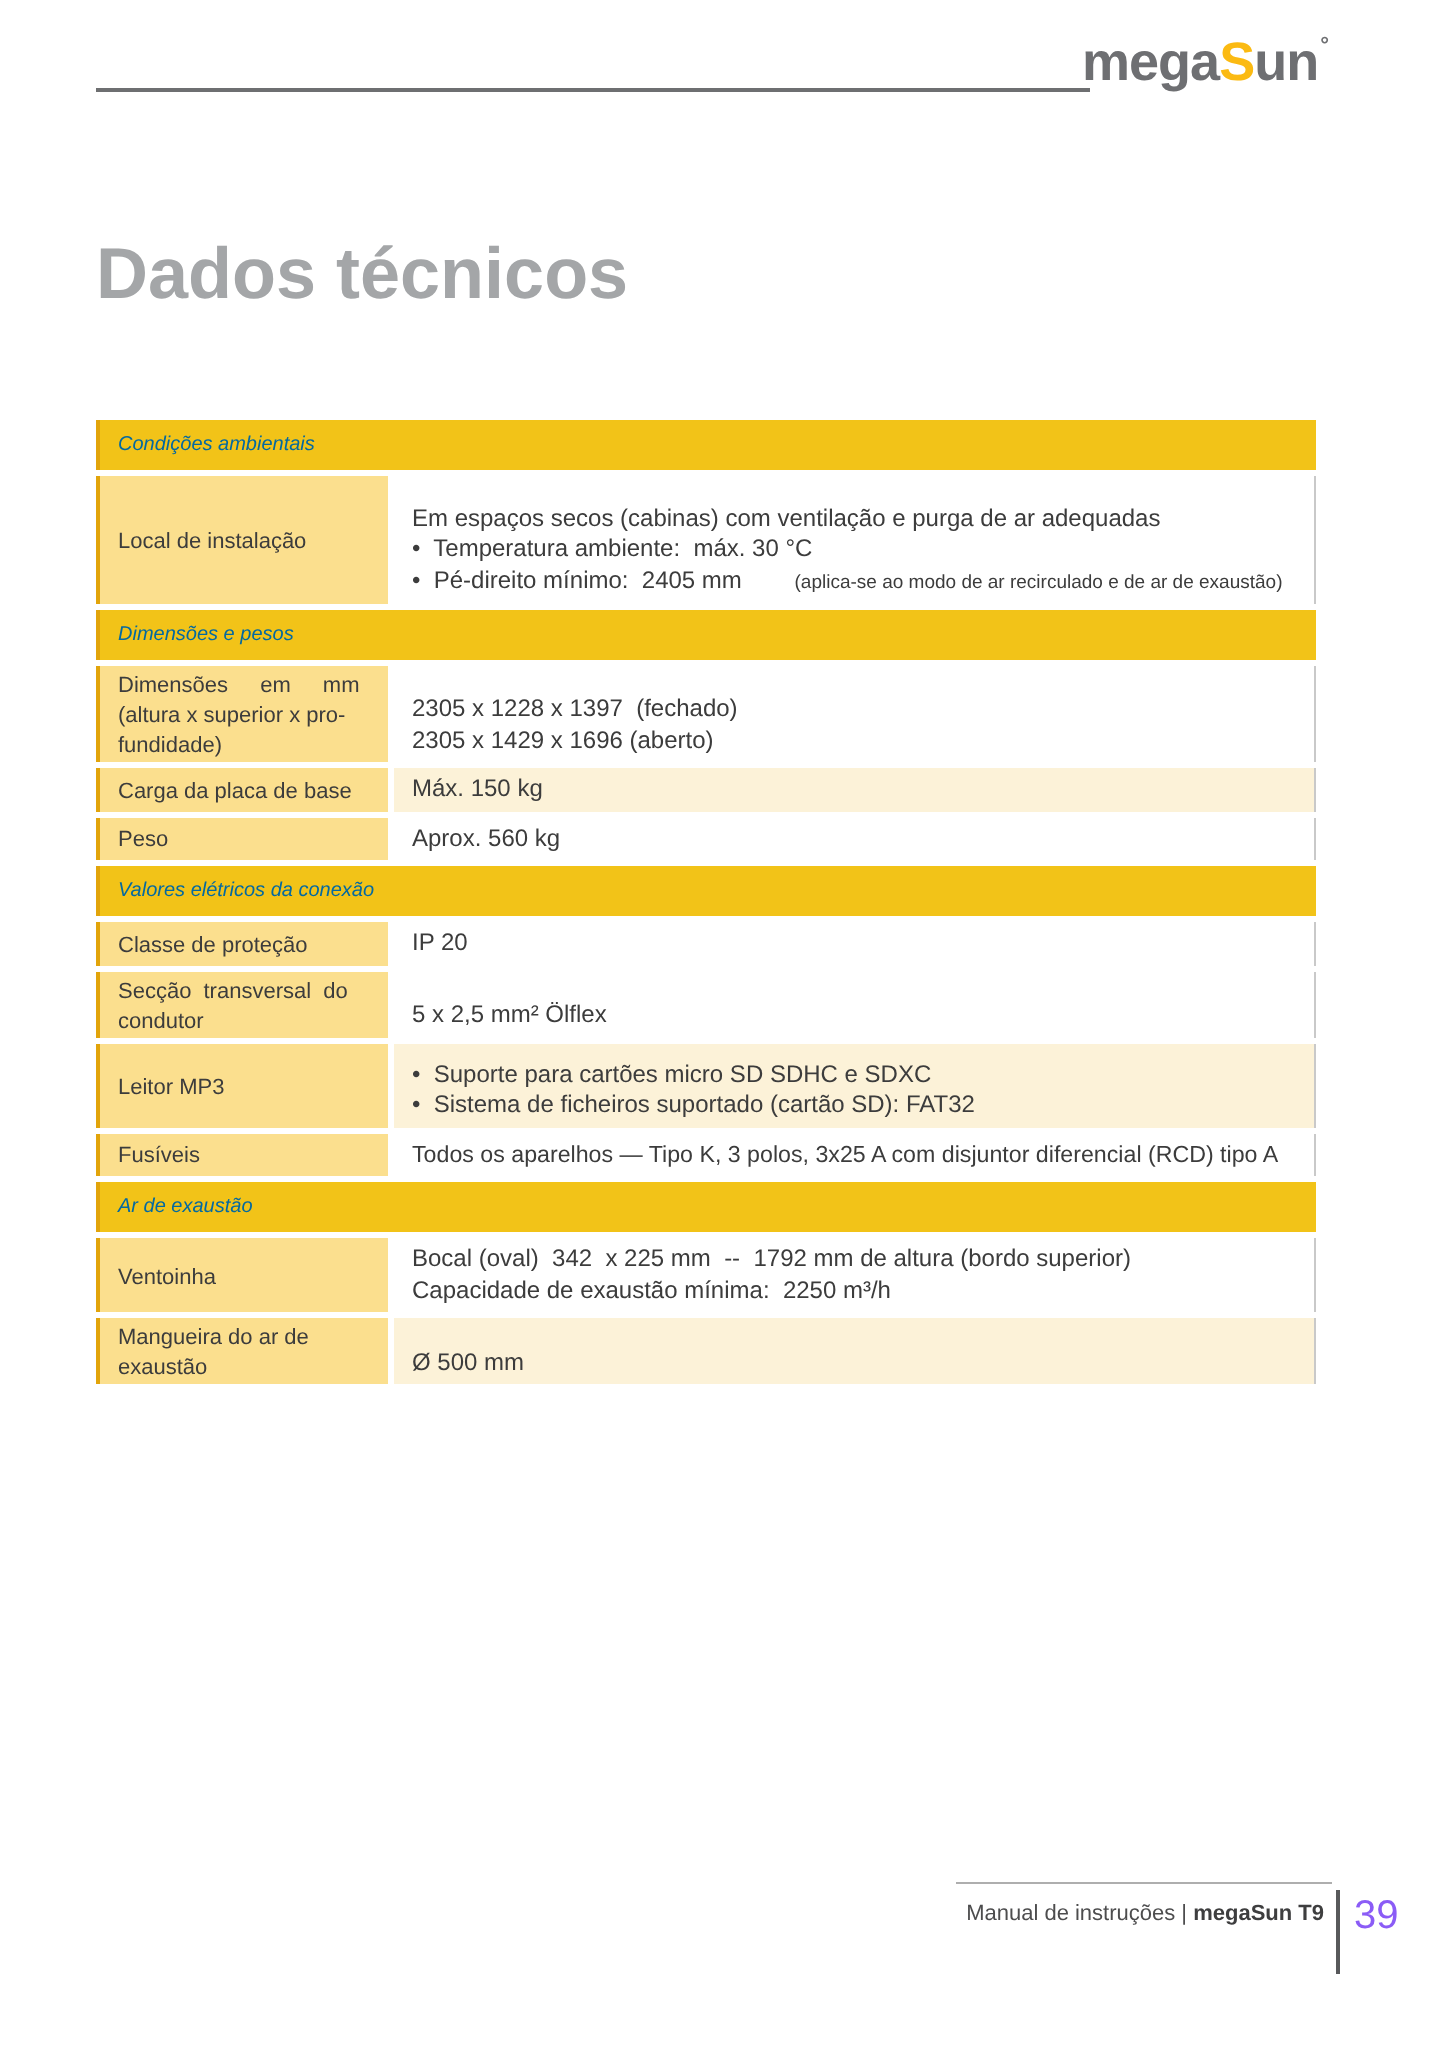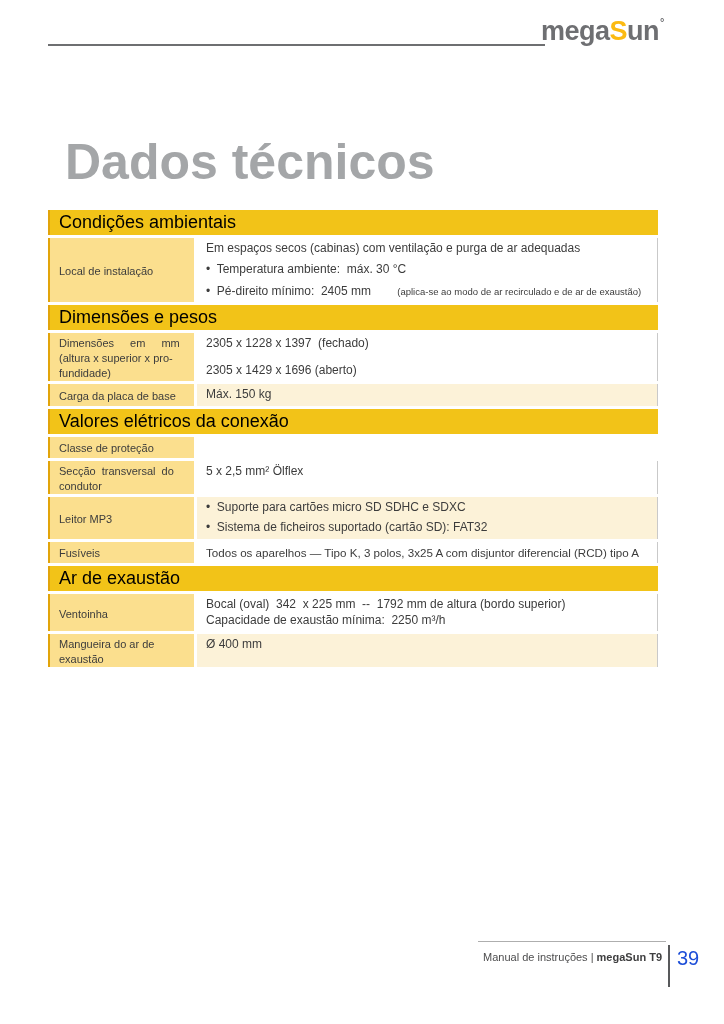--- a/index.html
+++ b/index.html
@@ -8,59 +8,59 @@
     font-family:"Liberation Sans","DejaVu Sans",sans-serif;
     color:#3c3c3c;overflow:hidden;margin:0 auto;
   }
   
   .hdr-rule{position:absolute;left:48px;top:44px;width:497px;height:2px;background:#6e6f71;}
   .logo{position:absolute;top:16px;right:60px;font-size:27px;font-weight:bold;
         color:#6e6f72;letter-spacing:-0.5px;white-space:nowrap;}
   .logo .accent{color:var(--logo_yellow);}
   .logo .mark{font-size:11px;vertical-align:14px;margin-left:1px;color:#6e6f72;}
   
-  .title{position:absolute;left:48px;top:116px;font-size:50px;font-weight:bold;
-         color:var(--title_gray);margin:17px;letter-spacing:0px;}
+  .title{position:absolute;left:48px;top:116px;font-size:36px;font-weight:bold;
+         color:var(--title_gray);margin:0;letter-spacing:0px;}
   
   .ttable{position:absolute;left:48px;top:210px;width:610px;}
   .th{
     background:var(--header_yellow);border-left:2px solid var(--edge_orange);
     height:25px;display:flex;align-items:center;padding-left:9px;
-    font-size:18px;color:#000000;margin-bottom:3px;box-sizing:border-box;
+    font-size:10px;color:#0369a1;margin-bottom:3px;box-sizing:border-box;font-style:italic;
   }
   .tr{display:flex;margin-bottom:3px;}
   .tl{
     width:146px;background:var(--label_yellow);border-left:2px solid var(--edge_orange);
     padding:3px 4px 0 9px;box-sizing:border-box;display:flex;flex-direction:column;
     justify-content:center;font-size:11px;line-height:15px;flex-shrink:0;
   }
   .tv{
     flex:1;margin-left:3px;background:#ffffff;border-right:1px solid #c9c9c9;
     padding:3px 4px 3px 9px;box-sizing:border-box;display:flex;flex-direction:column;
-    justify-content:space-between;font-size:12px;line-height:15.5px;overflow:hidden;
+    justify-content:flex-end;font-size:12px;line-height:15.5px;overflow:hidden;
   }
   .tv.cream{background:var(--cream);}
   .lline,.vl{display:block;white-space:pre;}
   .sp1{word-spacing:13px;}
   .sp2{word-spacing:3px;}
   .small{font-size:9.5px;white-space:pre;margin-left:23px;}
   .fit{font-size:11.6px;}
   .mh-local{min-height:64px;}
   .mh-dim{min-height:48px;}
   .mh-single{min-height:21px;}
   .mh-sec{min-height:31px;}
   .mh-mp3{min-height:42px;}
   .mh-vent{min-height:36px;}
   .mh-mang{min-height:31px;}
   
   .f-rule{position:absolute;left:478px;top:941px;width:188px;height:1px;background:#aeaeae;}
   .f-text{position:absolute;right:62px;top:951px;font-size:11px;color:#4d4d4e;white-space:pre;}
   .f-text b{color:#3e3e3f;}
   .f-div{position:absolute;left:668px;top:945px;width:2px;height:42px;background:#58595b;}
-  .f-num{position:absolute;left:677px;top:947px;font-size:20px;color:#1d4ed8;}
+  .f-num{position:absolute;left:677px;top:947px;font-size:20px;color:#8b5cf6;}
 </style>
 </head>
 <body>
 
 <div class="page">
 
   <div class="hdr-rule"></div>
 
   <div class="logo"><span>mega</span><span class="accent">S</span><span>un</span><span class="mark">°</span></div>
 
@@ -97,26 +97,37 @@
 
     <div class="tr">
       <div class="tl mh-single">
         <span class="lline">Carga da placa de base</span>
       </div>
       <div class="tv cream mh-single">
         <span class="vl">Máx. 150 kg</span>
       </div>
     </div>
 
+    <div class="tr">
+      <div class="tl mh-single">
+        <span class="lline">Peso</span>
+      </div>
+      <div class="tv mh-single">
+        <span class="vl">Aprox. 560 kg</span>
+      </div>
+    </div>
 
     <div class="th">Valores elétricos da conexão</div>
 
     <div class="tr">
       <div class="tl mh-single">
         <span class="lline">Classe de proteção</span>
+      </div>
+      <div class="tv mh-single">
+        <span class="vl">IP 20</span>
       </div>
     </div>
 
 
     <div class="tr">
       <div class="tl mh-sec">
         <span class="lline sp2">Secção transversal do</span>
         <span class="lline">condutor</span>
       </div>
       <div class="tv mh-sec">
@@ -154,21 +165,21 @@
         <span class="vl">Capacidade de exaustão mínima:  2250 m³/h</span>
       </div>
     </div>
 
     <div class="tr">
       <div class="tl mh-mang">
         <span class="lline">Mangueira do ar de</span>
         <span class="lline">exaustão</span>
       </div>
       <div class="tv cream mh-mang">
-        <span class="vl">Ø 400 mm</span>
+        <span class="vl">Ø 500 mm</span>
       </div>
     </div>
 
   </div>
 
   <div class="f-rule"></div>
   <div class="f-text"><span>Manual de instruções | </span><b>megaSun T9</b></div>
   <div class="f-div"></div>
   <div class="f-num">39</div>
 

